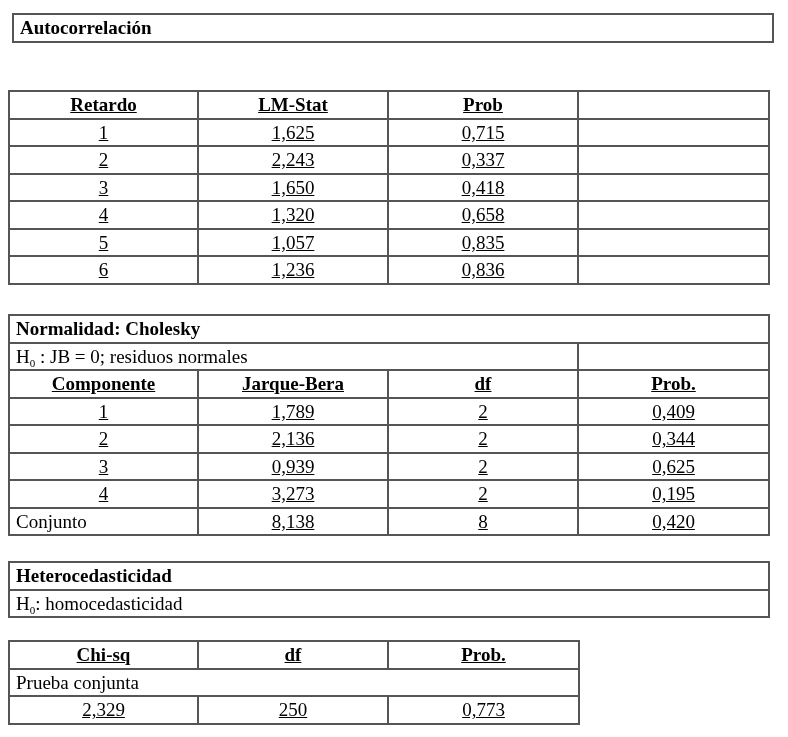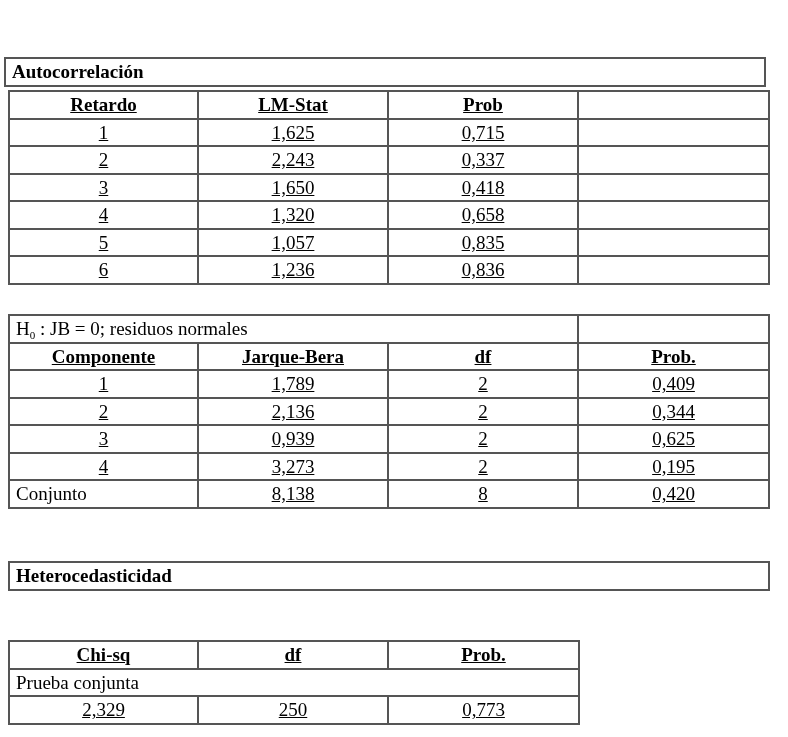--- a/index.html
+++ b/index.html
@@ -9,21 +9,21 @@
   td { border: 2px solid #555; padding: 0 6px; height: 25.5px; line-height: 25px; white-space: nowrap; overflow: hidden; }
   .c { text-align: center; text-decoration: underline; }
   .l { text-align: left; }
   .b { font-weight: bold; }
   sub { font-size: 11px; vertical-align: -4px; line-height: 0; }
   i { font-style: italic; }
 </style>
 </head>
 <body>
 
-<table style="left:4px; top:13px; width:760px;margin-top:44px;">
+<table style="left:12px; top:13px; width:760px;">
   <colgroup>
       <col style="width:760px">
     </colgroup>
   <tbody>
       <tr>
     <td class="l b">Autocorrelación</td>
   </tr>
 </tbody>
   </table>
 
@@ -81,20 +81,23 @@
   </table>
 
 <table style="left:8px; top:314px; width:760px;">
   <colgroup>
       <col style="width:189px">
       <col style="width:190px">
       <col style="width:190px">
       <col style="width:191px">
     </colgroup>
   <tbody>
+      <tr>
+    <td class="l b" colspan="4">Normalidad: Cholesky</td>
+  </tr>
   <tr>
     <td class="l" colspan="3"><span>H</span><sub>0</sub><span> : JB = 0; residuos normales</span></td>
     <td></td>
   </tr>
   <tr>
     <td class="c b">Componente</td>
     <td class="c b">Jarque-Bera</td>
     <td class="c b">df</td>
     <td class="c b">Prob.</td>
   </tr>
@@ -132,20 +135,23 @@
   </table>
 
 <table style="left:8px; top:561px; width:760px;border-radius:27px;">
   <colgroup>
       <col style="width:760px">
     </colgroup>
   <tbody>
       <tr>
     <td class="l b">Heterocedasticidad</td>
   </tr>
+  <tr>
+    <td class="l"><span>H</span><sub>0</sub><span>: homocedasticidad</span></td>
+  </tr>
 </tbody>
   </table>
 
 <table style="left:8px; top:640px; width:570px;">
   <colgroup>
       <col style="width:189px">
       <col style="width:190px">
       <col style="width:191px">
     </colgroup>
   <tbody>

